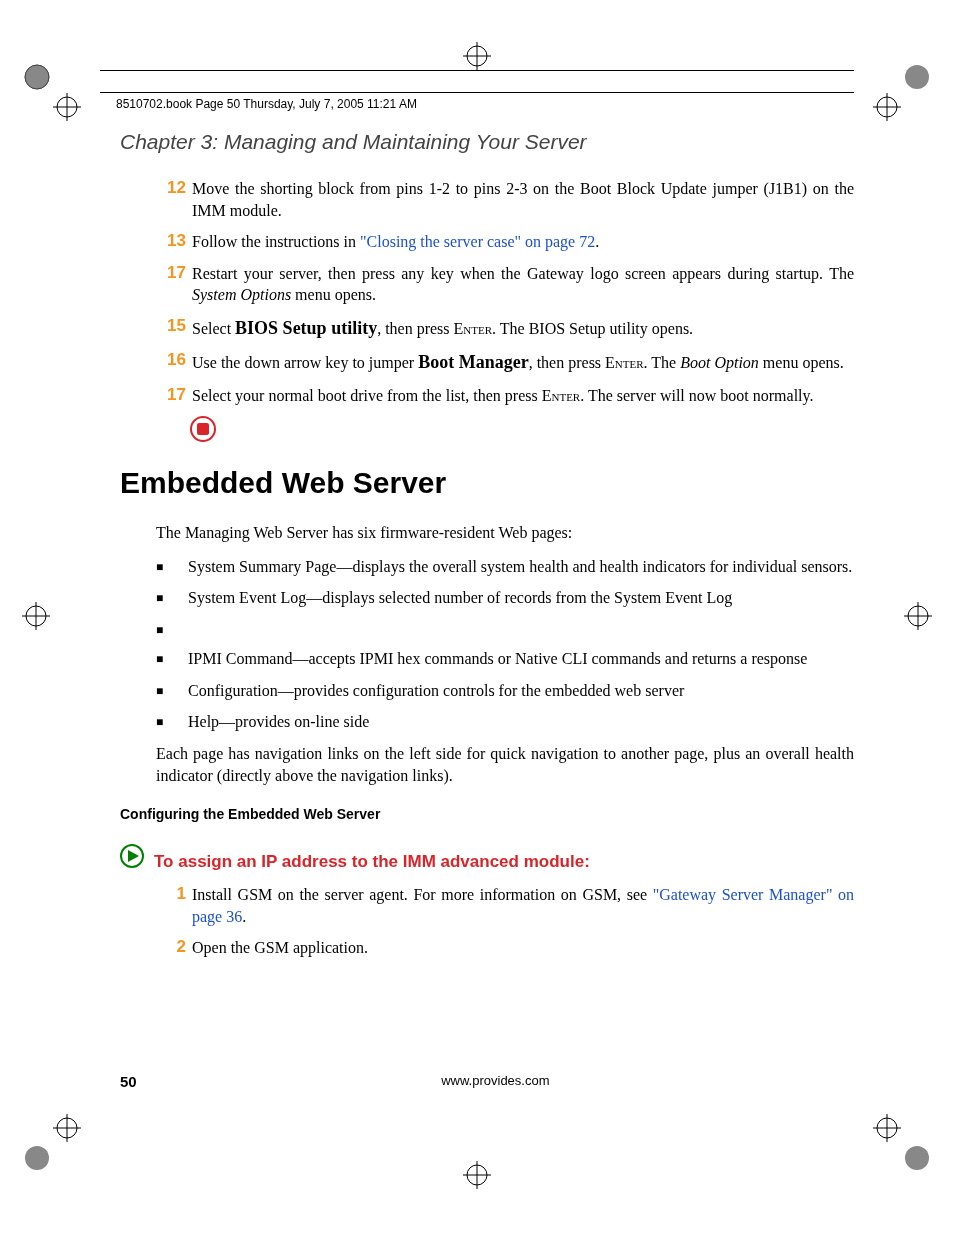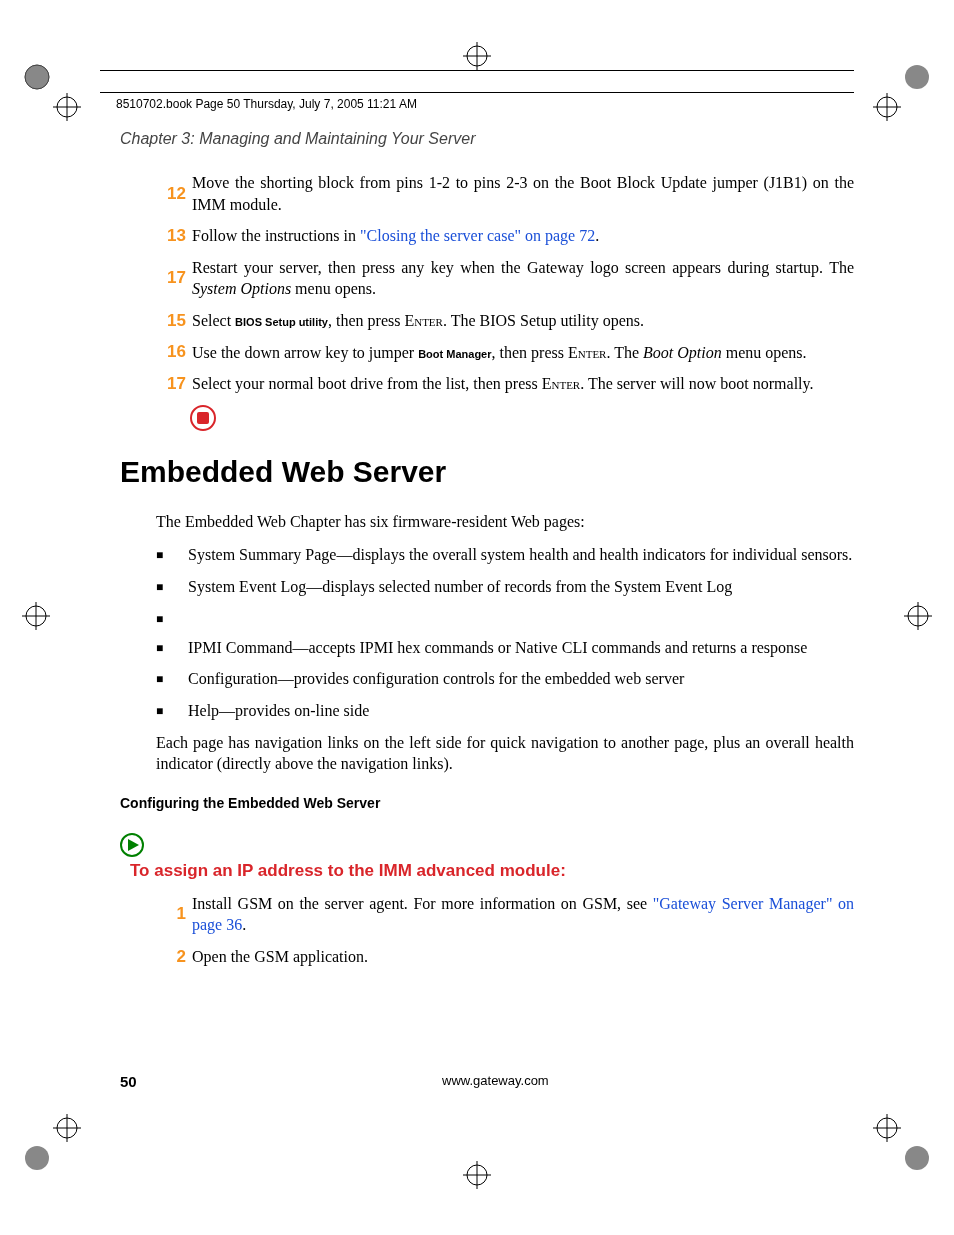--- a/index.html
+++ b/index.html
@@ -44,48 +44,47 @@
     border-top: 1px solid #000;
   }
   .page {
     position: absolute;
     top: 130px;
     left: 120px;
     right: 100px;
   }
   .chapter-label {
     font-style: italic;
-    font-size: 16px;
+    font-size: 21px;
     color: #444;
     margin-bottom: 24px;
     font-family: Arial, sans-serif;
   }
   .step {
     display: flex;
     margin-bottom: 10px;
     padding-left: 36px;
-    align-items: center;
   }
   .step-num {
     color: #f7931e;
     font-family: Arial, sans-serif;
     font-weight: bold;
     font-size: 17px;
     min-width: 30px;
     text-align: right;
     margin-right: 6px;
   }
   .step-text {
     font-size: 16px;
     line-height: 1.35;
     text-align: justify;
   }
   .link { color: #1a4fd8; }
   .sc { font-variant: small-caps; }
-  .bold-sans { font-family: Liberation Sans, sans-serif; font-weight: bold; font-size: 11px; }
+  .bold-sans { font-family: Liberation Serif, serif; font-weight: bold; font-size: 18px; }
   .stop-icon {
     margin: 10px 0 20px 70px;
   }
   h1 {
     font-family: Arial, sans-serif;
     font-weight: bold;
     font-size: 30px;
     margin: 16px 0 22px 0;
   }
   .body-text {
@@ -107,23 +106,22 @@
   }
   .bullet-text { text-align: justify; }
   h2 {
     font-family: Arial, sans-serif;
     font-weight: bold;
     font-size: 14px;
     margin: 20px 0 22px 0;
   }
   .task-row {
     display: flex;
-    align-items: flex-start;
+    align-items: flex-end;
     margin: 0 0 12px 0;
-    flex-direction: column;
   }
   .task-title {
     font-family: Arial, sans-serif;
     font-weight: bold;
     font-size: 17px;
     color: #d9252a;
     margin-left: 10px;
   }
   .footer {
     position: absolute;
@@ -247,21 +245,21 @@
 
   <div class="stop-icon">
     <svg width="26" height="26">
         <circle cx="13" cy="13" r="12" fill="none" stroke="#d9252a" stroke-width="2"></circle>
         <rect x="7" y="7" width="12" height="12" rx="2" fill="#d9252a"></rect>
       </svg>
   </div>
 
   <h1>Embedded Web Server</h1>
 
-  <p class="body-text">The Embedded Web Chapter has six firmware-resident Web pages:</p>
+  <p class="body-text">The Managing Web Server has six firmware-resident Web pages:</p>
 
   <div id="bullets">
       <div class="bullet-item">
         <div class="bullet-sq">■</div>
         <div class="bullet-text">System Summary Page—displays the overall system health and health indicators for individual sensors.</div>
       </div>
       <div class="bullet-item">
         <div class="bullet-sq">■</div>
         <div class="bullet-text">System Event Log—displays selected number of records from the System Event Log</div>
       </div>
@@ -303,14 +301,14 @@
       </div>
       <div class="step">
         <div class="step-num">2</div>
         <div class="step-text"><span>Open the GSM application.</span></div>
       </div>
     </div>
 </div>
 
 <div class="footer">
   <span class="page-num">50</span>
-  <span class="footer-url">www.gateway.com</span>
+  <span class="footer-url">www.provides.com</span>
 </div>
 
 </body></html>

